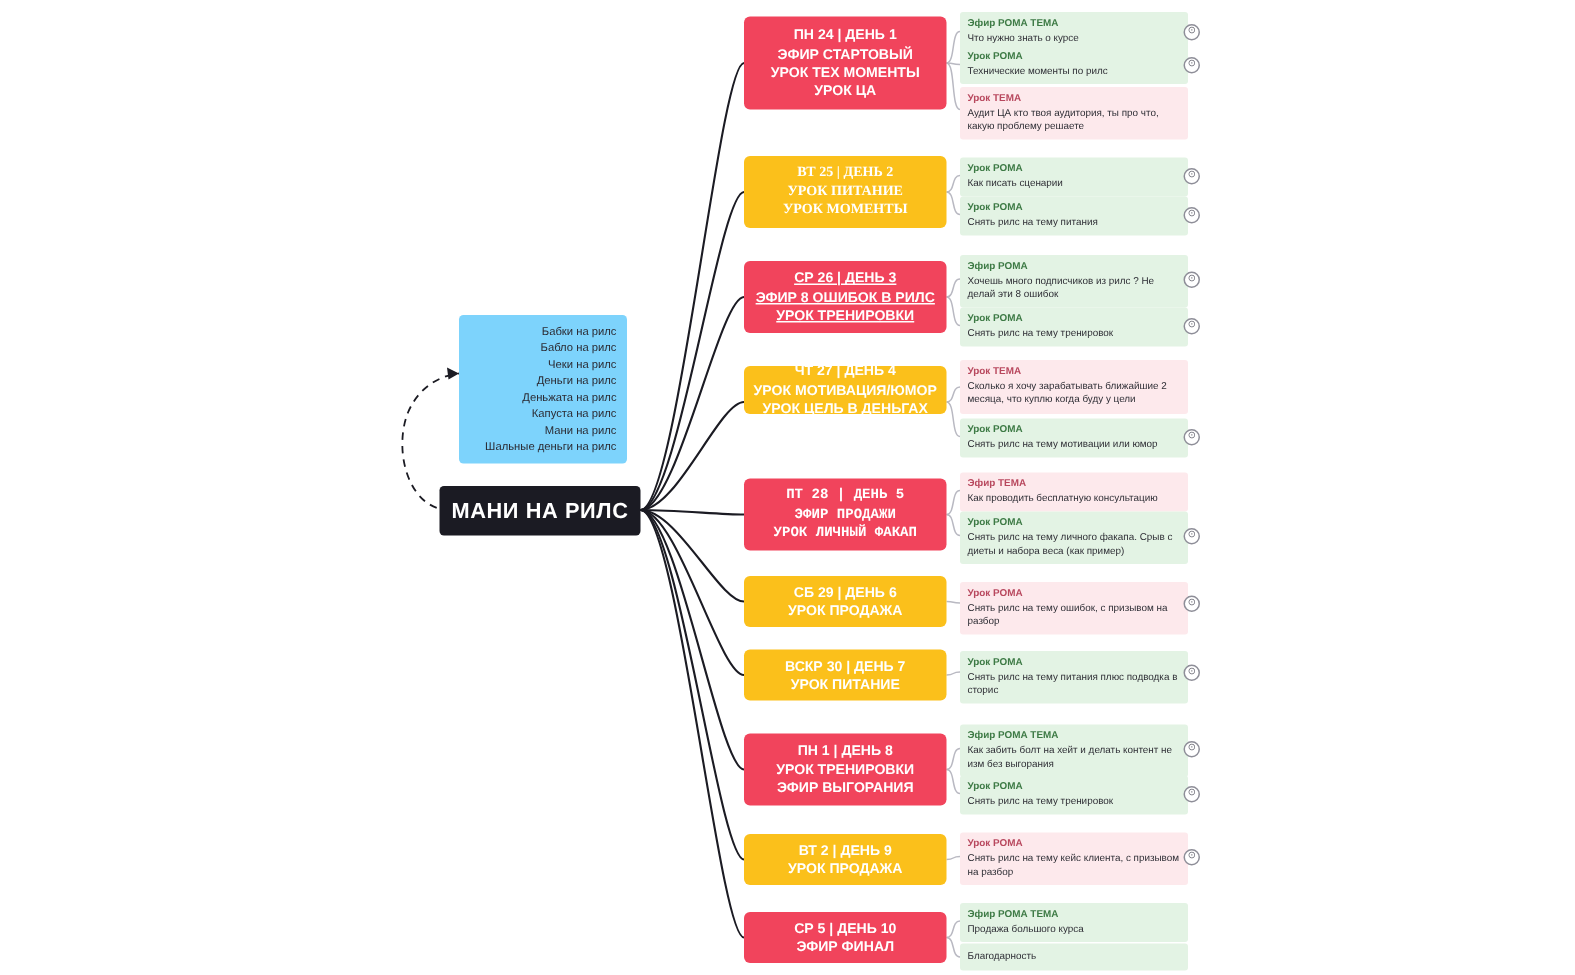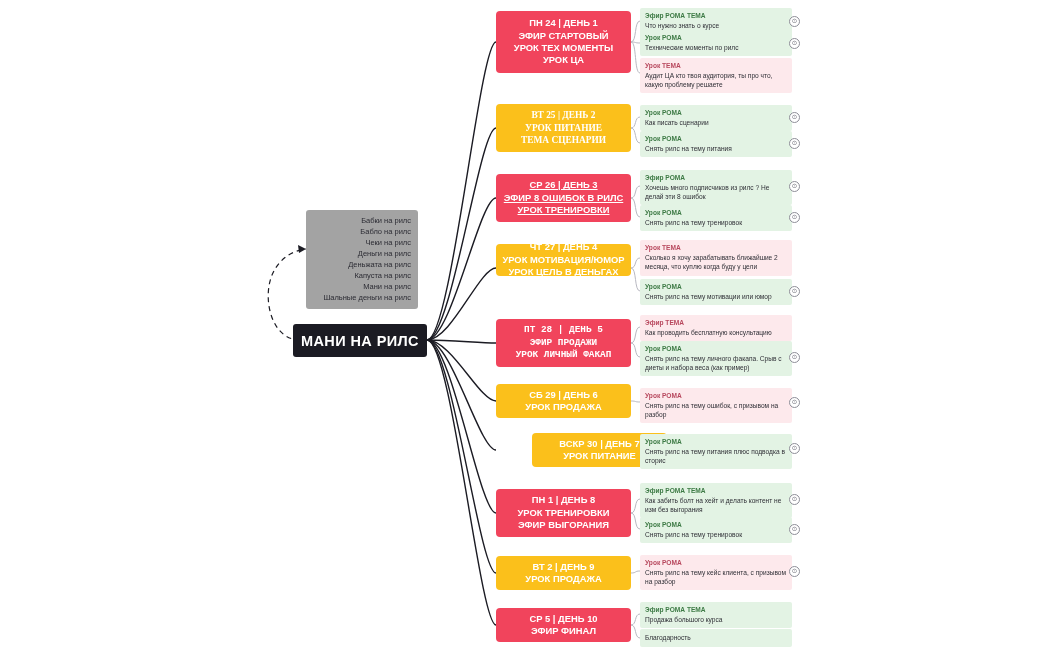--- a/index.html
+++ b/index.html
@@ -33,21 +33,21 @@
     font-size: 14.5px;
     font-weight: bold;
     letter-spacing: 0.4px;
     white-space: nowrap;
   }
   
   .keywords {
     position: absolute;
     left: 306px; top: 210px;
     width: 112px;
-    background: #a3a3a3;
+    background: #7dd3fc;
     border-radius: 3px;
     padding: 5px 7px 6px 7px;
     display: flex;
     flex-direction: column;
     align-items: flex-end;
   }
   .keywords .kw {
     font-size: 7.5px;
     color: #2b2b33;
     line-height: 11px;
@@ -179,21 +179,21 @@
         <div class="sub-body">Технические моменты по рилс</div>
       </div>
       <div class="marker" style="left: 789px; top: 37.5px;">⊙</div>
       <div class="sub pink" style="left: 640px; top: 58px; min-height: 30px;">
         <div class="sub-title">Урок ТЕМА</div>
         <div class="sub-body">Аудит ЦА кто твоя аудитория, ты про что, какую проблему решаете</div>
       </div>
       <div class="daynode" style="left: 496px; top: 104px; height: 48px; background: rgb(251, 192, 27); font-family: Liberation Serif, serif;">
         <div class="ln">ВТ 25 | ДЕНЬ 2</div>
         <div class="ln">УРОК ПИТАНИЕ</div>
-        <div class="ln">ТЕМА СЦЕНАРИИ</div>
+        <div class="ln">УРОК МОМЕНТЫ</div>
       </div>
       <div class="sub green" style="left: 640px; top: 105px; min-height: 24px;">
         <div class="sub-title">Урок РОМА</div>
         <div class="sub-body">Как писать сценарии</div>
       </div>
       <div class="marker" style="left: 789px; top: 111.5px;">⊙</div>
       <div class="sub green" style="left: 640px; top: 131px; min-height: 24px;">
         <div class="sub-title">Урок РОМА</div>
         <div class="sub-body">Снять рилс на тему питания</div>
       </div>
@@ -243,21 +243,21 @@
       <div class="marker" style="left: 789px; top: 351.5px;">⊙</div>
       <div class="daynode" style="left: 496px; top: 384px; height: 34px; background: rgb(251, 192, 27);">
         <div class="ln">СБ 29 | ДЕНЬ 6</div>
         <div class="ln">УРОК ПРОДАЖА</div>
       </div>
       <div class="sub pink" style="left: 640px; top: 388px; min-height: 28px;">
         <div class="sub-title">Урок РОМА</div>
         <div class="sub-body">Снять рилс на тему ошибок, с призывом на разбор</div>
       </div>
       <div class="marker" style="left: 789px; top: 396.5px;">⊙</div>
-      <div class="daynode" style="left: 496px; top: 433px; height: 34px; background: rgb(251, 192, 27); margin-left: 36px;">
+      <div class="daynode" style="left: 496px; top: 433px; height: 34px; background: rgb(251, 192, 27);">
         <div class="ln">ВСКР 30 | ДЕНЬ 7</div>
         <div class="ln">УРОК ПИТАНИЕ</div>
       </div>
       <div class="sub green" style="left: 640px; top: 434px; min-height: 28px;">
         <div class="sub-title">Урок РОМА</div>
         <div class="sub-body">Снять рилс на тему питания плюс подводка в сторис</div>
       </div>
       <div class="marker" style="left: 789px; top: 442.5px;">⊙</div>
       <div class="daynode" style="left: 496px; top: 489px; height: 48px; background: rgb(241, 68, 92);">
         <div class="ln">ПН 1 | ДЕНЬ 8</div>

